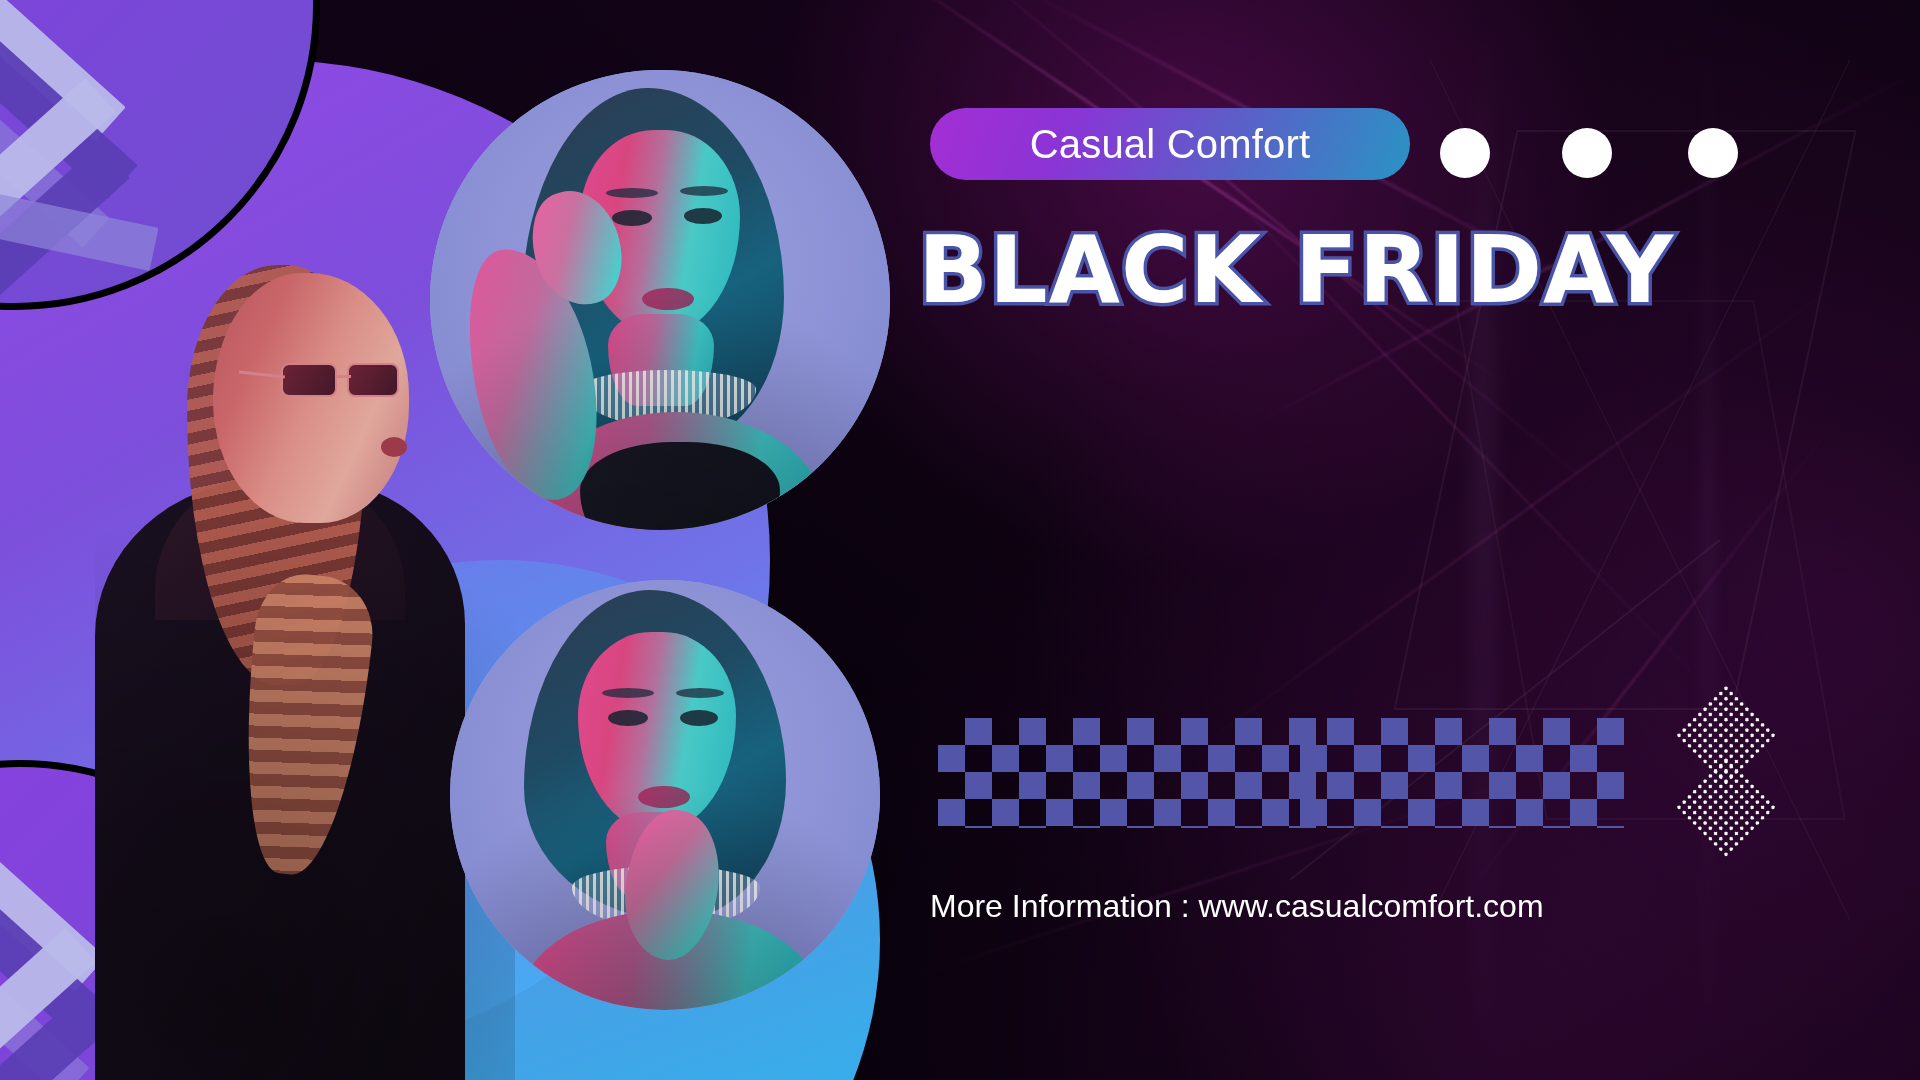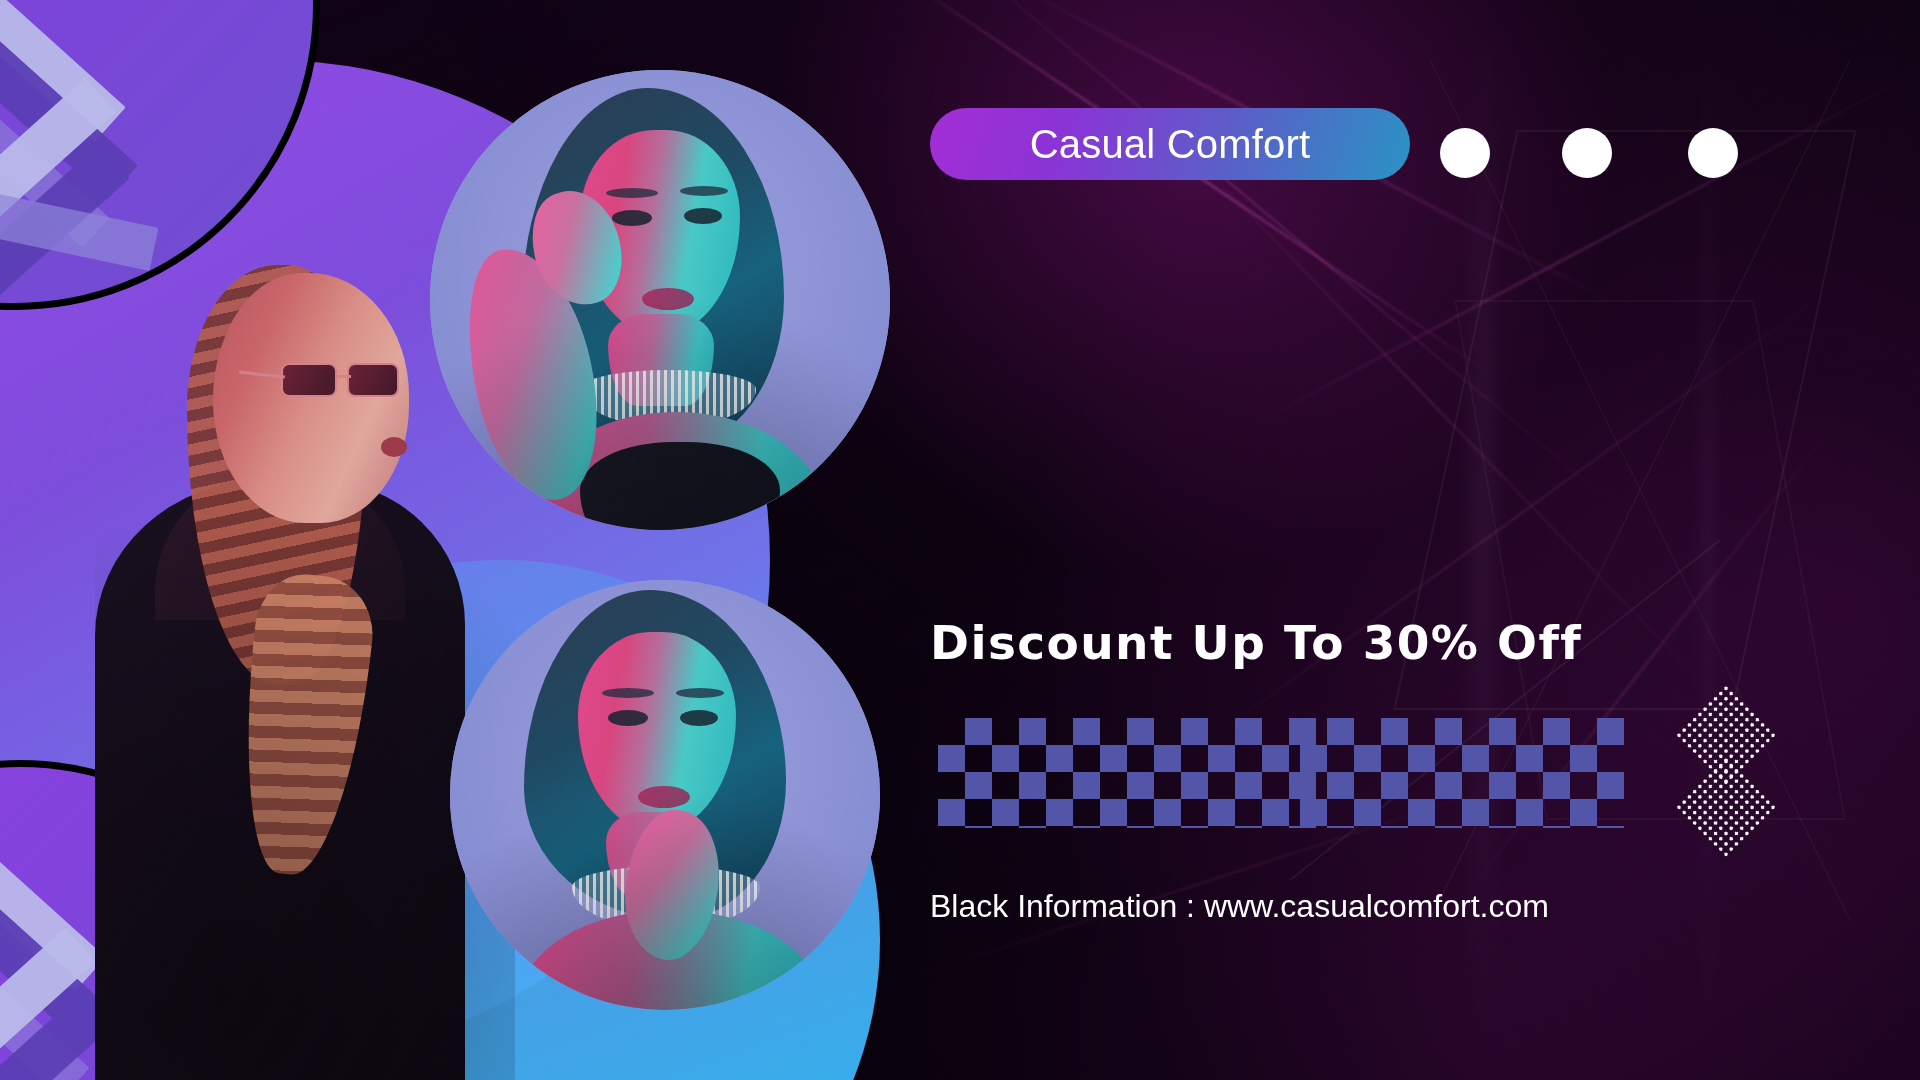--- a/index.html
+++ b/index.html
@@ -404,28 +404,28 @@
     <div class="badge">
       <span>Casual Comfort</span>
     </div>
 
     <div class="dots">
       <div class="dot d1"></div>
       <div class="dot d2"></div>
       <div class="dot d3"></div>
     </div>
 
-
-
-    <div class="discount">Discount Up To 30% Off</div>
+    <div class="headline">BLACK FRIDAY</div>
+
+
 
     <div class="checker c1"></div>
     <div class="checker c2"></div>
 
     <div class="diamond-wrap">
       <div class="diamond top"></div>
       <div class="diamond bot"></div>
     </div>
 
-    <div class="more-info">Black Information : www.casualcomfort.com</div>
+    <div class="more-info">More Information : www.casualcomfort.com</div>
 
   </div>
 </div>
 
 </body></html>

